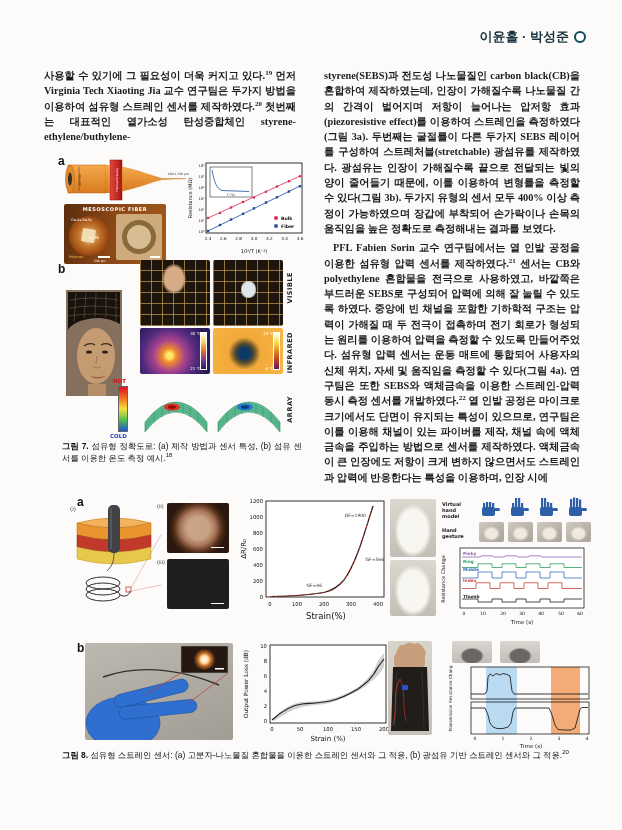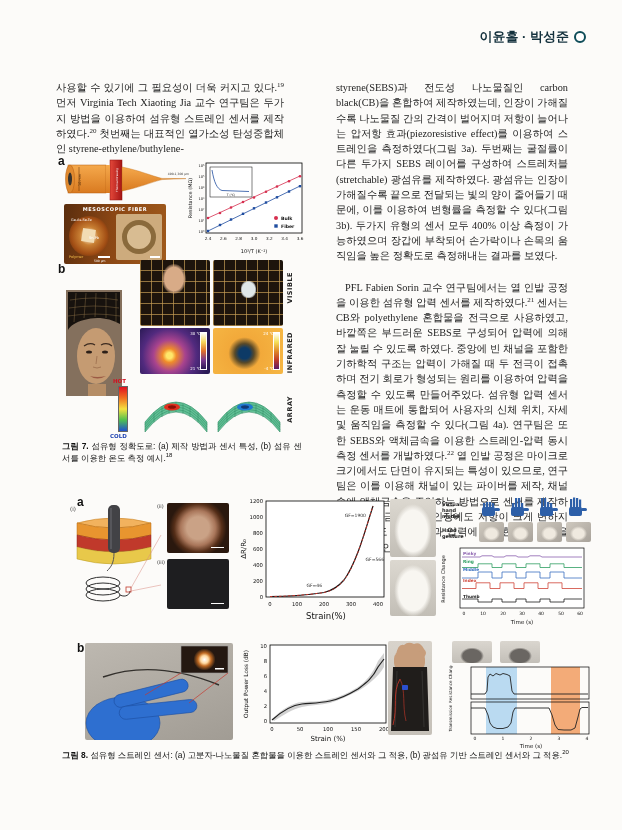--- a/index.html
+++ b/index.html
@@ -6,21 +6,21 @@
   .page{position:relative;width:622px;height:830px;background:#fcfbf9;overflow:hidden;
         font-family:"Liberation Serif",serif;color:#1c1c1c;}
   
   .authors{position:absolute;top:28px;right:36px;display:flex;align-items:center;gap:5px;
            font-family:"Liberation Sans",sans-serif;font-size:13px;font-weight:700;color:#14313d;}
   .orcid{width:8px;height:8px;border:2.5px solid #0e4c58;border-radius:50%;background:#fff;}
   
   .col{position:absolute;font-size:10.3px;line-height:15.3px;text-align:justify;}
   .col-left{left:40px;top:64px;width:260px;}
   .col-right{left:320px;top:64px;width:264px;}
-  .col p{margin:16px;}
+  .col p{margin:4px;font-weight:bold;}
   .col p.indent{text-indent:9px;}
   sup{font-size:7px;line-height:0;vertical-align:super;}
   
   .figwrap{position:absolute;}
   .panel-letter{position:absolute;font:700 12px "Liberation Sans",sans-serif;color:#111;}
   .vlabel{position:absolute;writing-mode:vertical-rl;transform:rotate(180deg);
           font:700 6.5px "DejaVu Sans",sans-serif;color:#222;letter-spacing:.5px;}
   .caption{position:absolute;font-family:"Liberation Sans",sans-serif;font-size:8.4px;
            line-height:11.5px;color:#111;text-align:justify;}
   .caption .capb{font-weight:700;}

